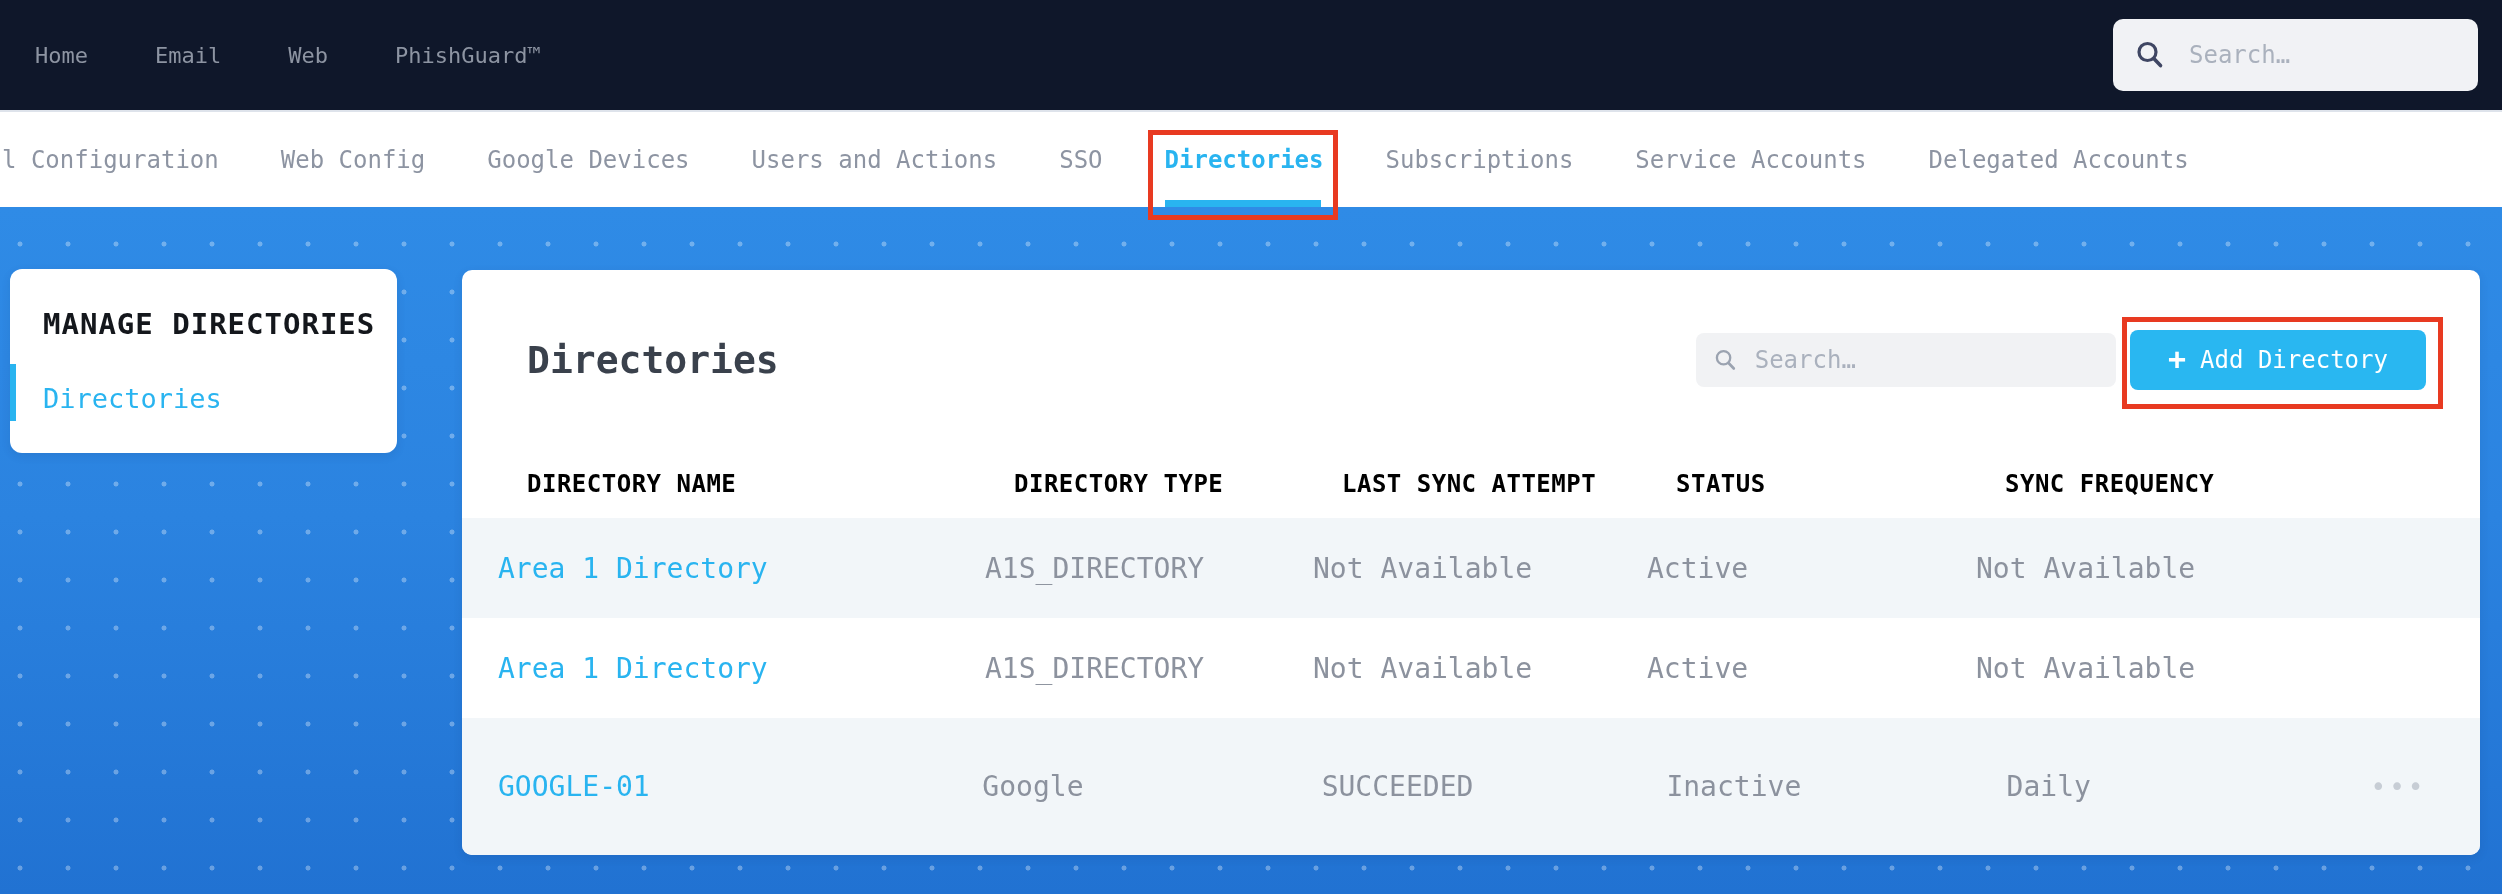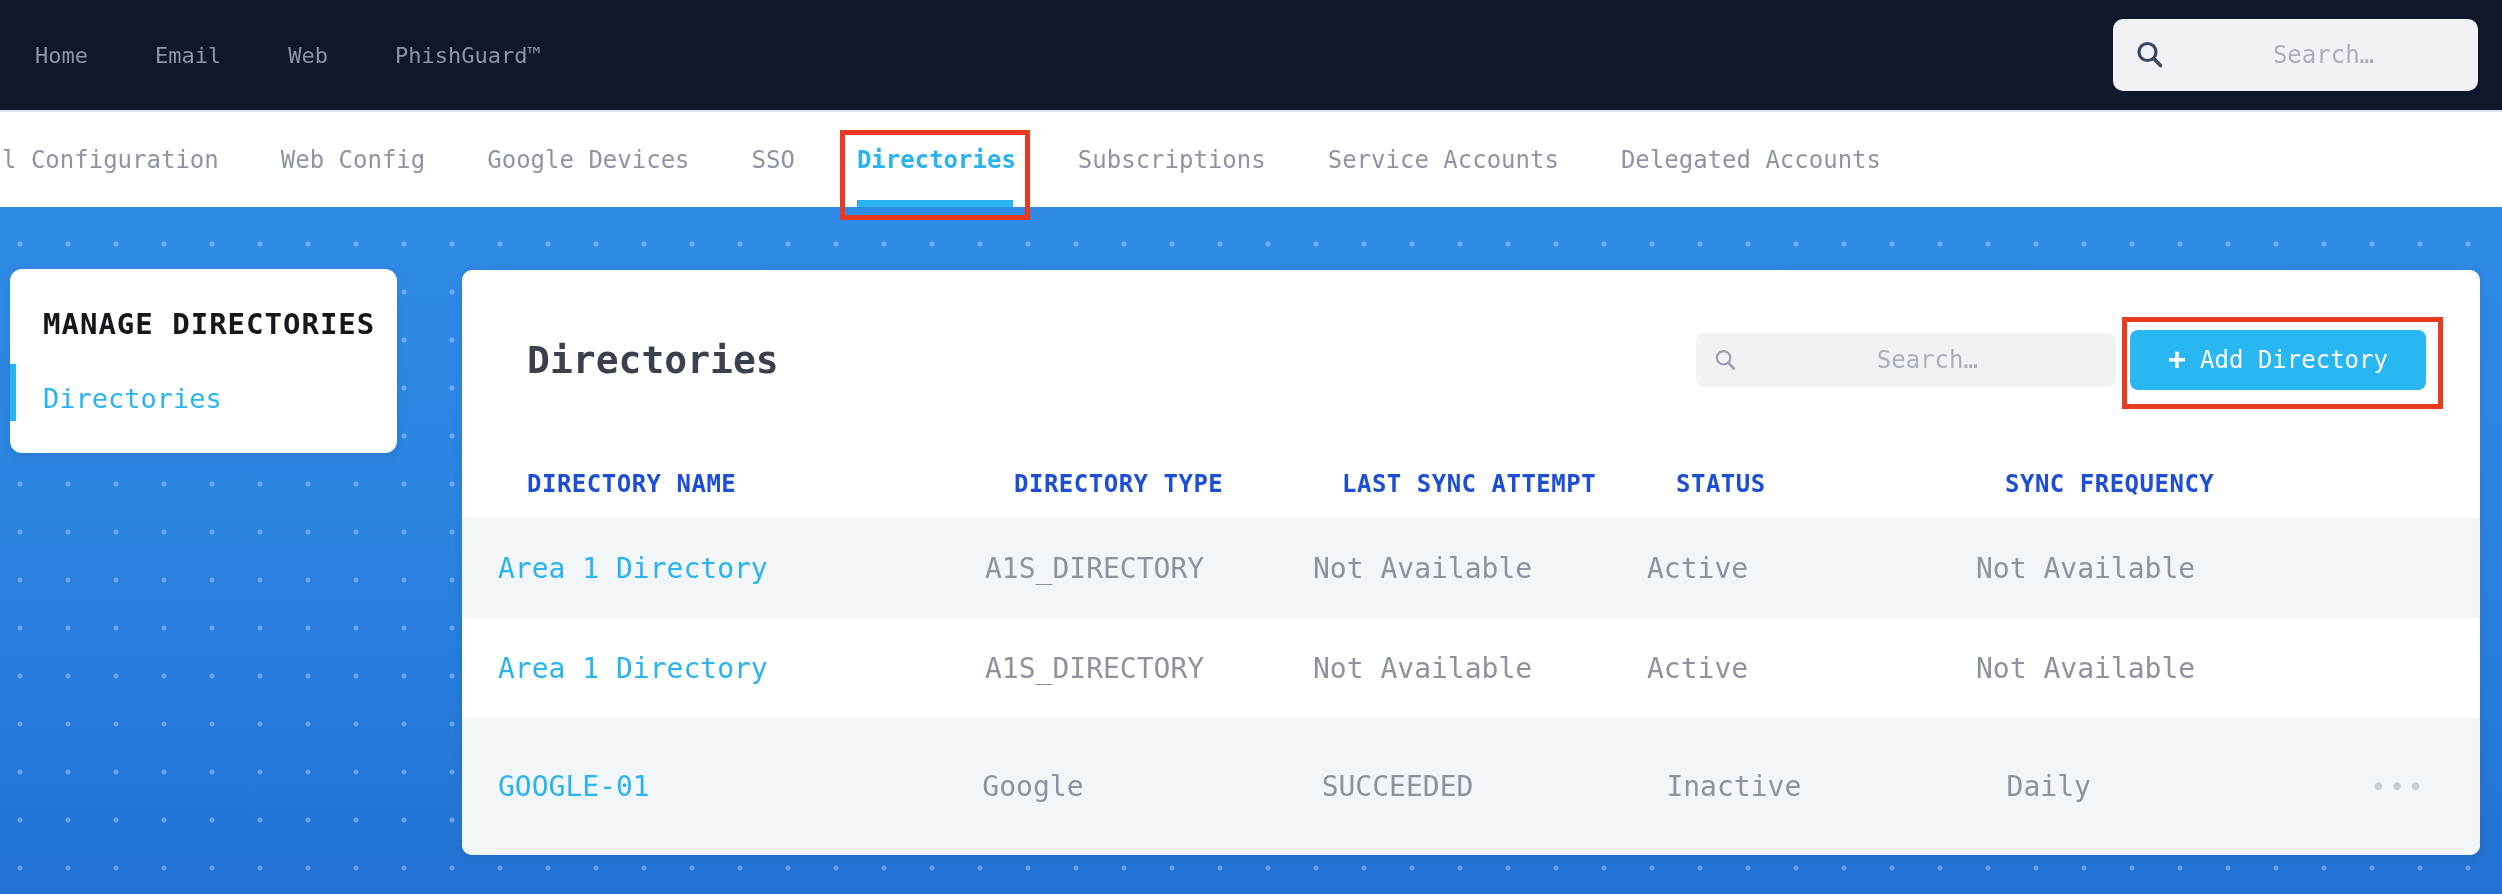--- a/index.html
+++ b/index.html
@@ -14,21 +14,21 @@
   }
   .topbar-items { display:flex; gap:67px; align-items:center; }
   .topbar-item { font-size:22px; font-weight:500; color:#8d94a2; cursor:pointer; white-space:nowrap; }
   .topbar-search {
     margin-left:auto; width:365px; height:72px; background:#f1f2f5;
     border-radius:10px; display:flex; align-items:center; padding:0 20px; gap:22px;
   }
   .topbar-search svg { flex:0 0 auto; }
   .search-input {
     border:none; outline:none; background:transparent; width:100%;
-    font-family:inherit; font-size:24px; color:#4a5162;text-align:center;
+    font-family:inherit; font-size:24px; color:#4a5162;
   }
   .search-input::placeholder { color:#aab1bd; opacity:1; }
   .divider { position:absolute; top:110px; left:0; width:2502px; height:2px; background:#dee3eb; z-index:5; }
 
   
   .tabsbar {
     position:absolute; top:112px; left:0; width:2502px; height:95px;
     background:#fff; display:flex; align-items:center; gap:62px;
     padding-left:2px; z-index:6; overflow:visible;
   }
@@ -82,21 +82,21 @@
     width:296px; height:60px; background:#29b7f1; color:#fff; border:none; cursor:pointer;
     border-radius:8px; font-family:inherit; font-size:24px; display:flex;
     align-items:center; justify-content:center; gap:14px;
   }
   .add-btn .plus { font-size:30px; font-weight:700; line-height:1; margin-top:-2px; }
   .btn-wrap .anno-box { left:-8px; right:-17px; top:-13px; bottom:-19px; }
 
   
   .table { position:absolute; top:180px; left:0; right:0; bottom:0; display:flex; flex-direction:column; }
   .t-header { height:68px; display:flex; align-items:center; padding-left:65px; }
-  .t-header .cell { font-size:24px; font-weight:700; color:#1d4ed8; letter-spacing:.5px; }
+  .t-header .cell { font-size:24px; font-weight:700; color:#000000; letter-spacing:.5px; }
   .t-row { height:100px; display:flex; align-items:center; padding-left:36px; }
   .t-row.stripe { background:#f2f6f9; }
   .t-row:last-child { flex:1;gap:40px; }
   .cell { white-space:nowrap; overflow:hidden; }
   .c1 { width:487px; } .c2 { width:328px; } .c3 { width:334px; }
   .c4 { width:329px; } .c5 { width:355px; } .c6 { width:120px; }
   .t-row .cell { font-size:28px; color:#8c929e; }
   .t-row .cell.link { color:#29b4f0; cursor:pointer; }
   .ellipsis { font-size:26px; color:#c7cdd5; letter-spacing:3px; cursor:pointer; line-height:1; }
 </style>
@@ -124,20 +124,23 @@
     <div class="tab">
       <span>l Configuration</span>
     </div>
     <div class="tab">
       <span>Web Config</span>
     </div>
     <div class="tab">
       <span>Google Devices</span>
     </div>
     <div class="tab">
+      <span>Users and Actions</span>
+    </div>
+    <div class="tab">
       <span>SSO</span>
     </div>
     <div class="tab active">
       <span>Directories</span>
       <div class="tab-underline"></div>
       <div class="anno-box"></div>
     </div>
     <div class="tab">
       <span>Subscriptions</span>
     </div>

